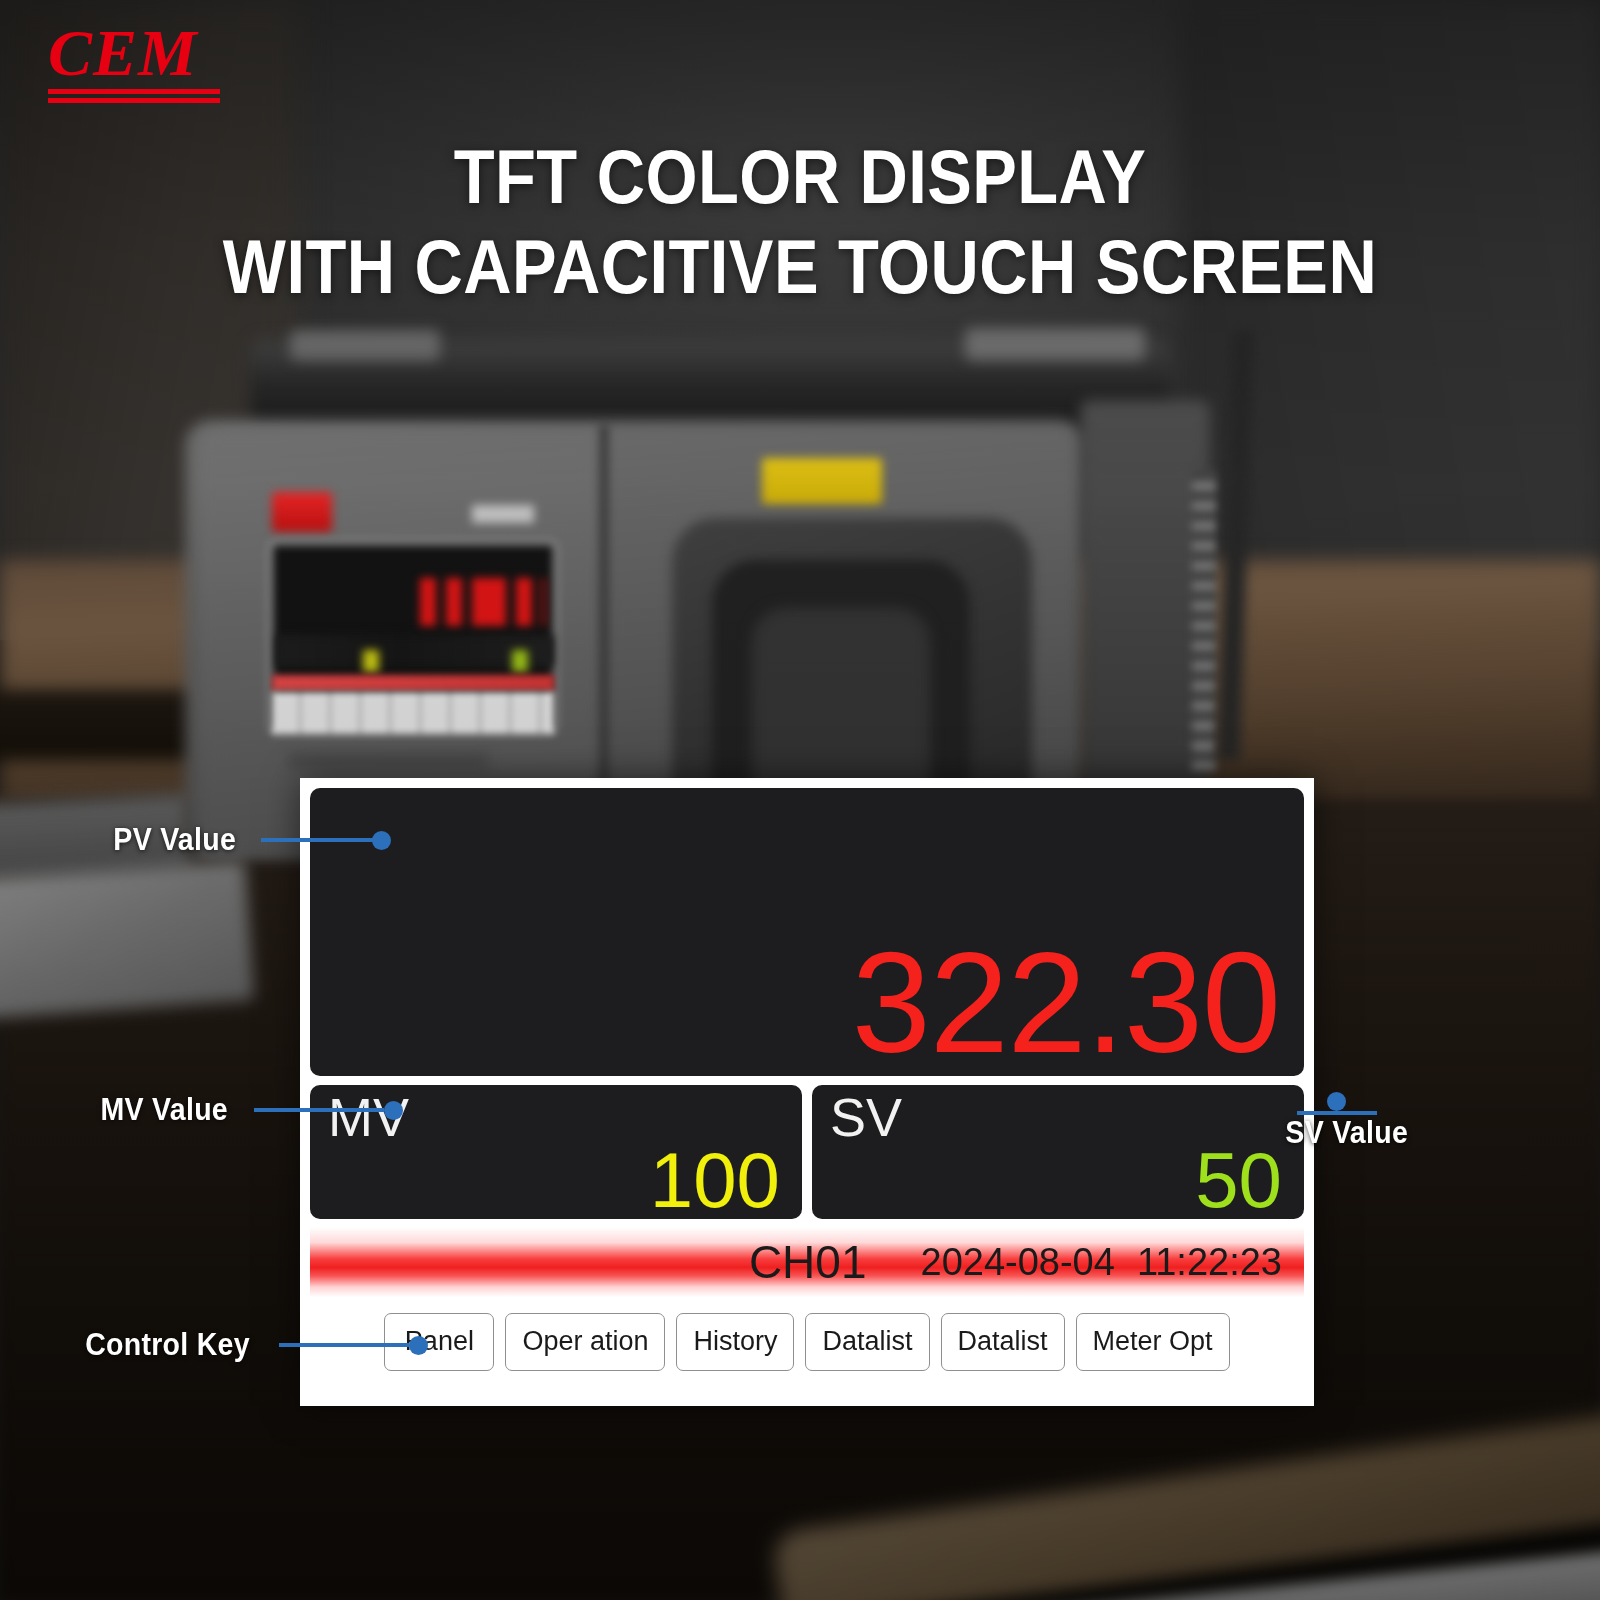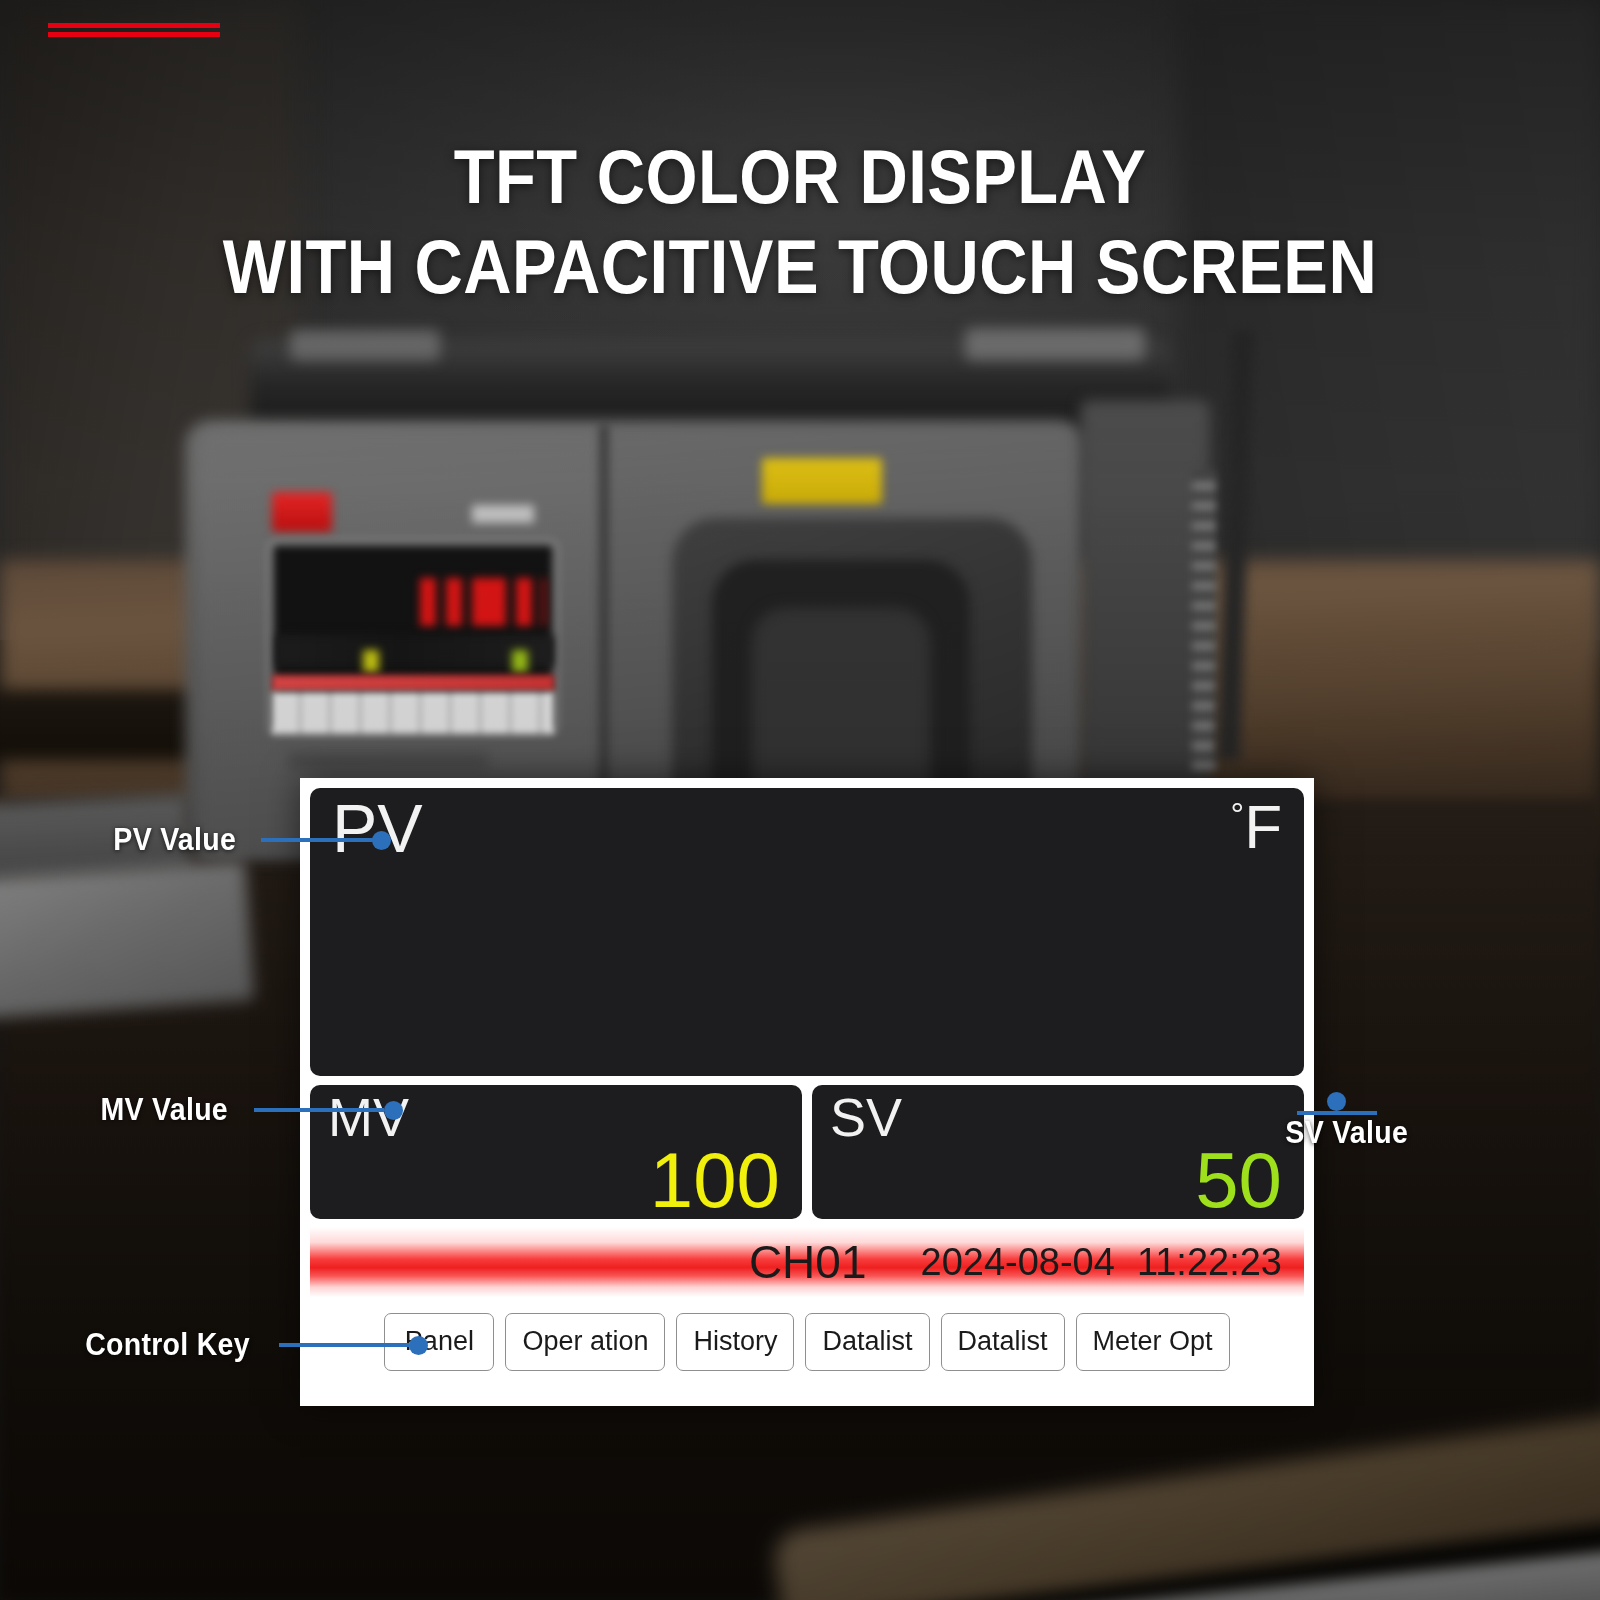--- a/index.html
+++ b/index.html
@@ -522,36 +522,34 @@
     <div class="desk-kbd"></div>
 
     <div class="bg-floor-wood"></div>
     <div class="bg-floor-dark"></div>
     <div class="bg-floor-grey"></div>
 
     <div class="bg-vignette"></div>
   </div>
 
   <div class="logo">
+    <div class="logo-text">CEM</div>
     <div class="logo-rule"></div>
     <div class="logo-rule second"></div>
   </div>
 
   <div class="headline">
     <span class="l1">TFT COLOR DISPLAY</span>
     <span class="l2">WITH CAPACITIVE TOUCH SCREEN</span>
   </div>
 
   <div class="screen-card">
 
     <div class="dark-panel pv-panel">
-      <div class="pv-top">
-        <span class="pv-label">PV</span>
-        <span class="pv-unit"><sup>°</sup><span>F</span></span>
-      </div>
+      <div class="pv-value">322.30</div>
     </div>
 
     <div class="mid-row">
       <div class="dark-panel mid-cell">
         <div class="mid-label">MV</div>
         <div class="mid-value mv-value">100</div>
       </div>
       <div class="dark-panel mid-cell">
         <div class="mid-label">SV</div>
         <div class="mid-value sv-value">50</div>

